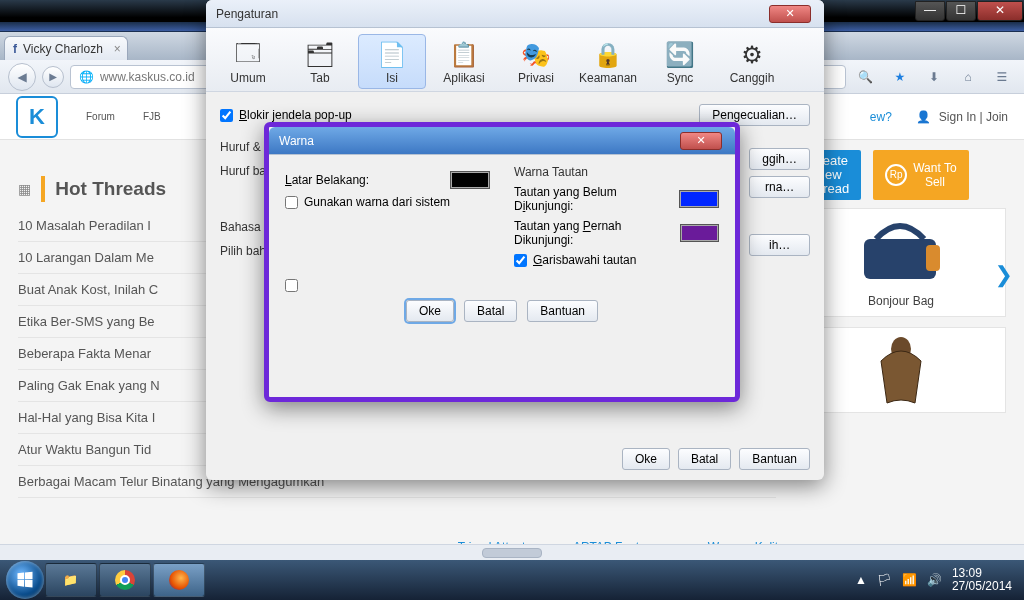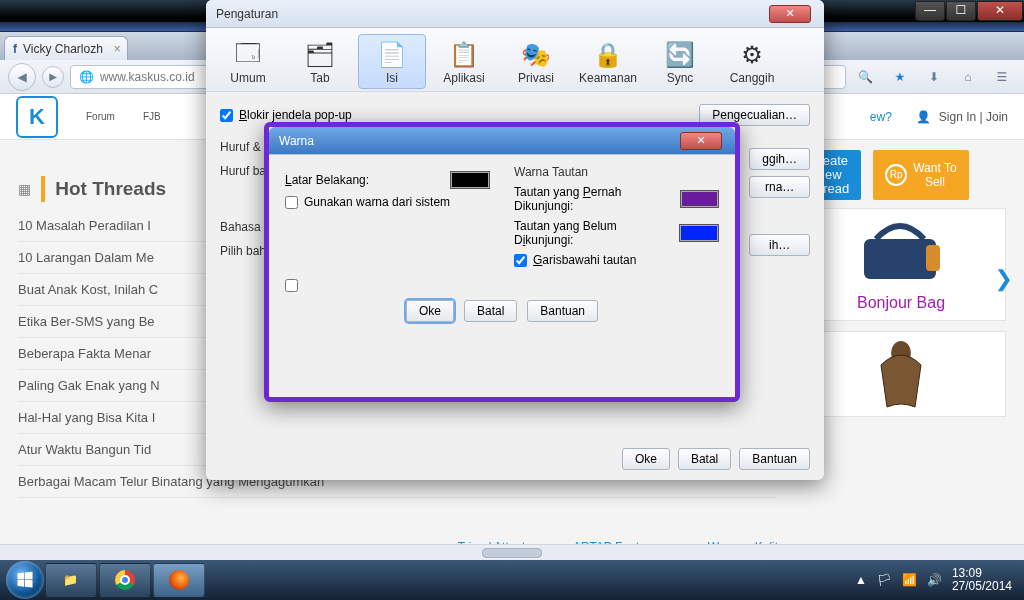--- a/index.html
+++ b/index.html
@@ -45,21 +45,21 @@
   .signin { display:flex; align-items:center; gap:8px; font-size:14px; padding-left:10px; cursor:pointer;}
   .content { display:flex; padding:10px 18px; gap:20px;}
   .left { flex:1;}
   .ht { display:flex; align-items:center; gap:10px; margin:26px 0 8px;}
   .ht .bar { width:4px; height:26px; background:#f5a623;}
   .ht h2 { font-size:19px; color:#555; font-weight:600;}
   .thread { padding:8px 0; color:#555; font-size:13px; border-bottom:1px solid #e4e4e4; cursor:pointer;}
   .rpane { width:210px;}
   .btn-row { display:flex; gap:12px; margin-bottom:8px;}
   .card { border:1px solid #e4e4e4; background:#fff; padding:8px; text-align:center; margin-bottom:10px;}
-  .card .cap { font-size:16px; color:#a21caf; margin-top:4px; }
+  .card .cap { font-size:12px; color:#404040; margin-top:4px; }
   .ad-row { display:flex; gap:14px; justify-content:center; margin-top:6px;}
   .ad { width:110px; text-align:center; font-size:12px; color:#1a8dd8;}
 
   
   .dlg { position:absolute; background:#f0f0f0; border-radius:6px; box-shadow:0 6px 22px #0007; }
   .dlg-options { top:0; left:206px; width:618px; height:480px; }
   .dlg-title { height:28px; background:linear-gradient(#eaf0f9,#d7e1ef); border-bottom:1px solid #b6c2d2;
     border-radius:6px 6px 0 0; display:flex; align-items:center; padding:0 13px 0 10px; color:#333;}
   .dlg-title .spacer{flex:1;}
   .dlg-close { width:42px; height:18px; border-radius:3px; background:linear-gradient(#f08784,#c0504d);
@@ -278,26 +278,26 @@
           <span class="swatch black"></span>
         </div>
         <div class="chk">
           <input type="checkbox" style="">
           <span>Gunakan warna dari sistem</span>
         </div>
       </div>
       <div class="col">
         <h4>Warna Tautan</h4>
         <div class="crow">
+          <span>Tautan yang Belum D<span class="und">i</span>kunjungi:</span>
+          <span class="swatch blue"></span>
+        </div>
+        <div class="crow">
           <span>Tautan yang <span class="und">P</span>ernah Dikunjungi:</span>
           <span class="swatch purple"></span>
-        </div>
-        <div class="crow">
-          <span>Tautan yang Belum D<span class="und">i</span>kunjungi:</span>
-          <span class="swatch blue"></span>
         </div>
         <div class="chk">
           <input type="checkbox" checked="" style="">
           <span><span class="und">G</span>arisbawahi tautan</span>
         </div>
       </div>
     </div>
     <div class="chk" style="margin-top:6px;">
       <input type="checkbox" style="">
     </div>

